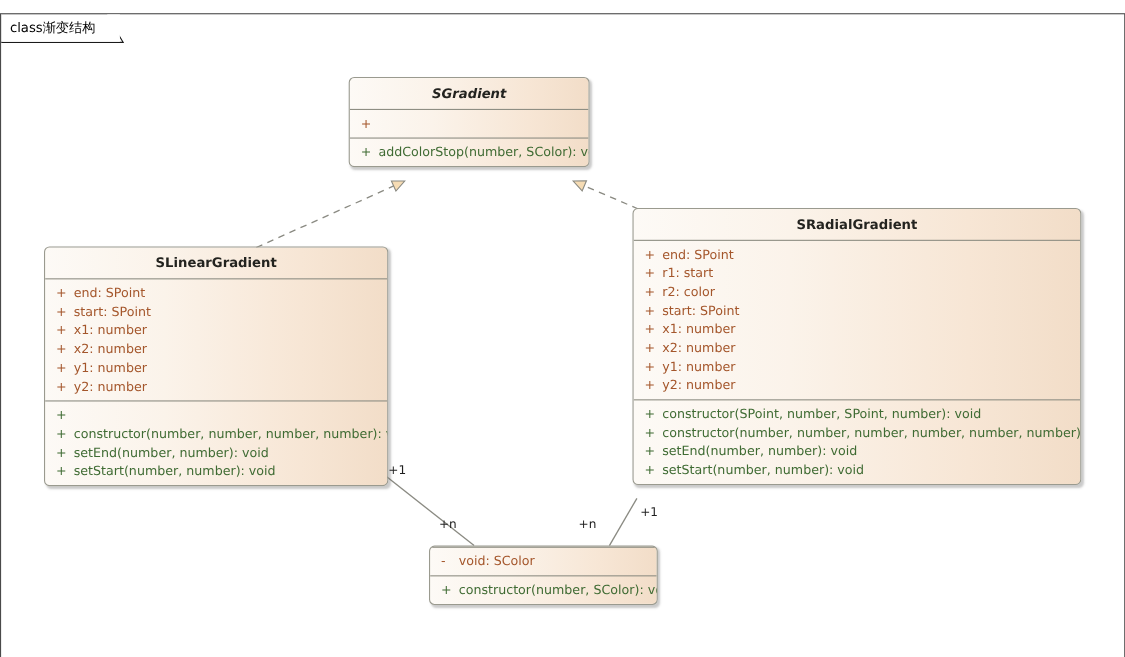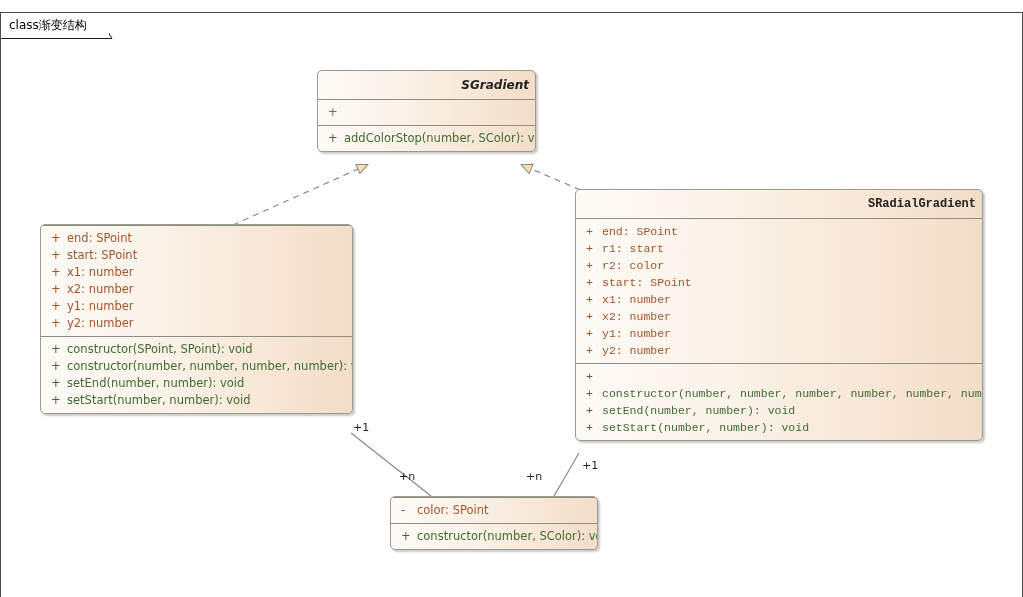--- a/index.html
+++ b/index.html
@@ -66,21 +66,21 @@
     box-sizing: border-box;
     border: 1px solid #9a9a8f;
     border-radius: 5px;
     background: linear-gradient(to right, #fdfaf6 0%, #fbf3ea 35%, #f7e6d5 75%, #f2ddc8 100%);
     box-shadow: 2px 2px 2px rgba(90,90,90,0.32);
     z-index: 3;
     overflow: hidden;
   }
 
   .uml-name {
-    text-align: right;
+    text-align: center;
     font-size: 12px;
     font-weight: bold;
     color: #23231f;
     padding: 7px 6px 7px 6px;
     line-height: 14px;
     white-space: nowrap;
   }
   .uml-name.abstract { font-style: italic; }
 
   .uml-compartment {
@@ -166,20 +166,21 @@
     </div>
     <div class="uml-compartment ops">
       <div class="member">
         <span class="vis">+</span>
         <span class="sig">addColorStop(number, SColor): void</span>
       </div>
     </div>
   </div>
 
   <div class="uml-class" style="left:39px; top:211px; width:313px;">
+    <div class="uml-name">SLinearGradient</div>
     <div class="uml-compartment attrs">
       <div class="member">
         <span class="vis">+</span>
         <span class="sig">end: SPoint</span>
       </div>
       <div class="member">
         <span class="vis">+</span>
         <span class="sig">start: SPoint</span>
       </div>
       <div class="member">
@@ -195,38 +196,37 @@
         <span class="sig">y1: number</span>
       </div>
       <div class="member">
         <span class="vis">+</span>
         <span class="sig">y2: number</span>
       </div>
     </div>
     <div class="uml-compartment ops">
       <div class="member">
         <span class="vis">+</span>
-        <span class="sig">constructor(SPoint, SPoint): void</span>
       </div>
       <div class="member">
         <span class="vis">+</span>
         <span class="sig">constructor(number, number, number, number): void</span>
       </div>
       <div class="member">
         <span class="vis">+</span>
         <span class="sig">setEnd(number, number): void</span>
       </div>
       <div class="member">
         <span class="vis">+</span>
         <span class="sig">setStart(number, number): void</span>
       </div>
     </div>
   </div>
 
-  <div class="uml-class" style="left:574px; top:176px; width:408px;font-family:Liberation Mono, monospace;">
+  <div class="uml-class" style="left:574px; top:176px; width:408px;">
     <div class="uml-name">SRadialGradient</div>
     <div class="uml-compartment attrs">
       <div class="member">
         <span class="vis">+</span>
         <span class="sig">end: SPoint</span>
       </div>
       <div class="member">
         <span class="vis">+</span>
         <span class="sig">r1: start</span>
       </div>
@@ -251,41 +251,42 @@
         <span class="sig">y1: number</span>
       </div>
       <div class="member">
         <span class="vis">+</span>
         <span class="sig">y2: number</span>
       </div>
     </div>
     <div class="uml-compartment ops">
       <div class="member">
         <span class="vis">+</span>
+        <span class="sig">constructor(SPoint, number, SPoint, number): void</span>
       </div>
       <div class="member">
         <span class="vis">+</span>
         <span class="sig">constructor(number, number, number, number, number, number): void</span>
       </div>
       <div class="member">
         <span class="vis">+</span>
         <span class="sig">setEnd(number, number): void</span>
       </div>
       <div class="member">
         <span class="vis">+</span>
         <span class="sig">setStart(number, number): void</span>
       </div>
     </div>
   </div>
 
   <div class="uml-class" style="left:389px; top:483px; width:208px;">
     <div class="uml-compartment attrs">
       <div class="member">
         <span class="vis">-</span>
-        <span class="sig">color: SPoint</span>
+        <span class="sig">void: SColor</span>
       </div>
     </div>
     <div class="uml-compartment ops">
       <div class="member">
         <span class="vis">+</span>
         <span class="sig">constructor(number, SColor): void</span>
       </div>
     </div>
   </div>
 

